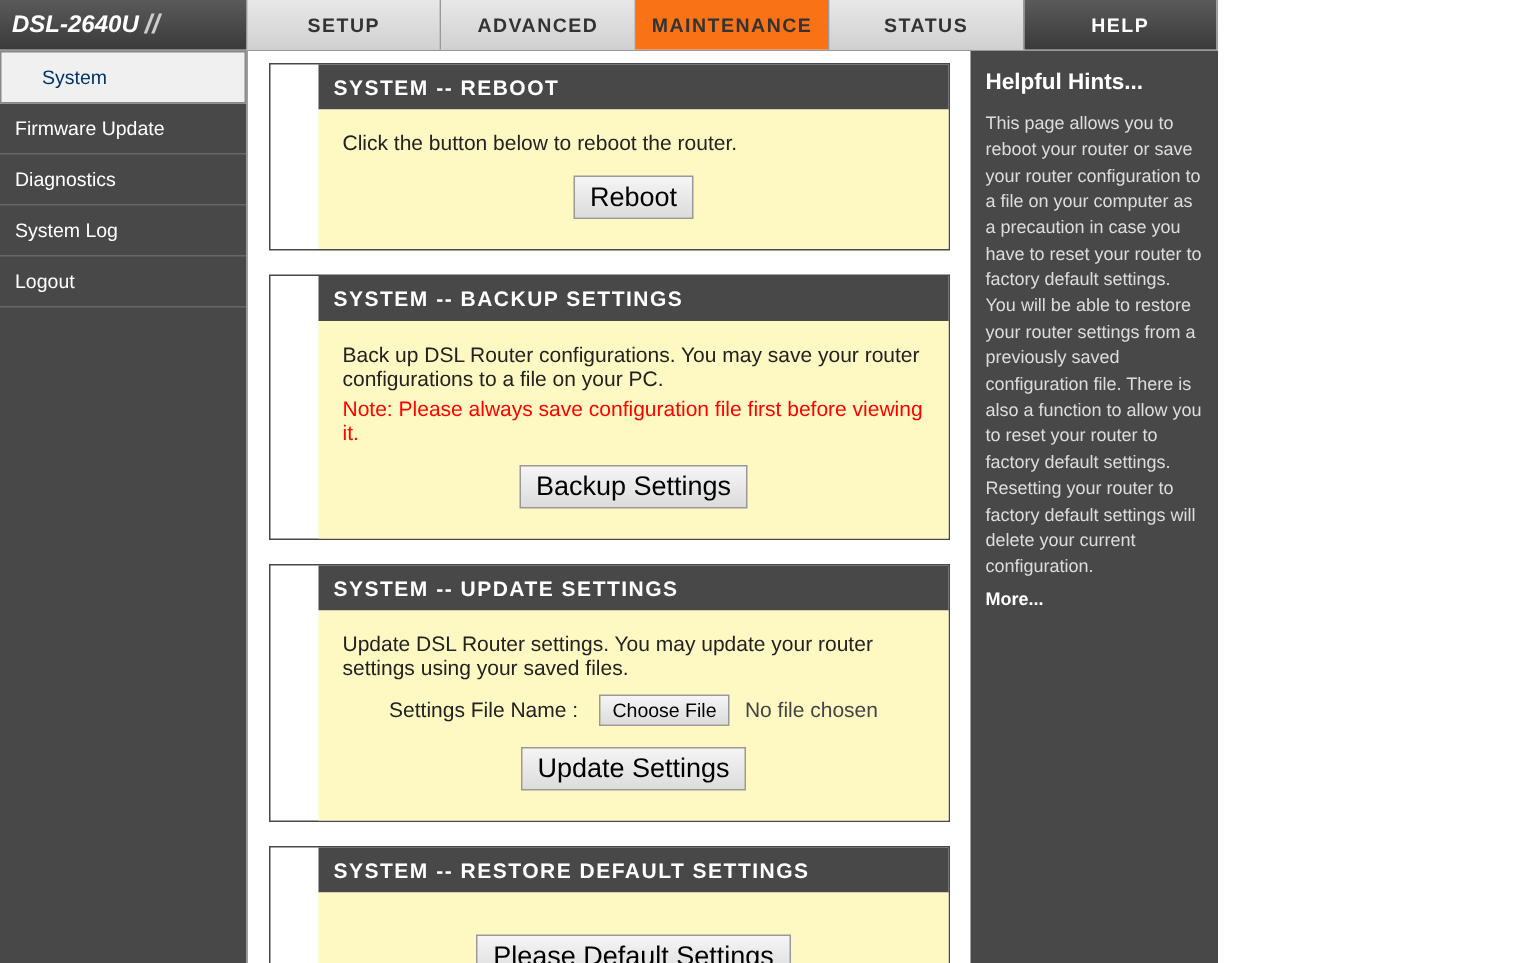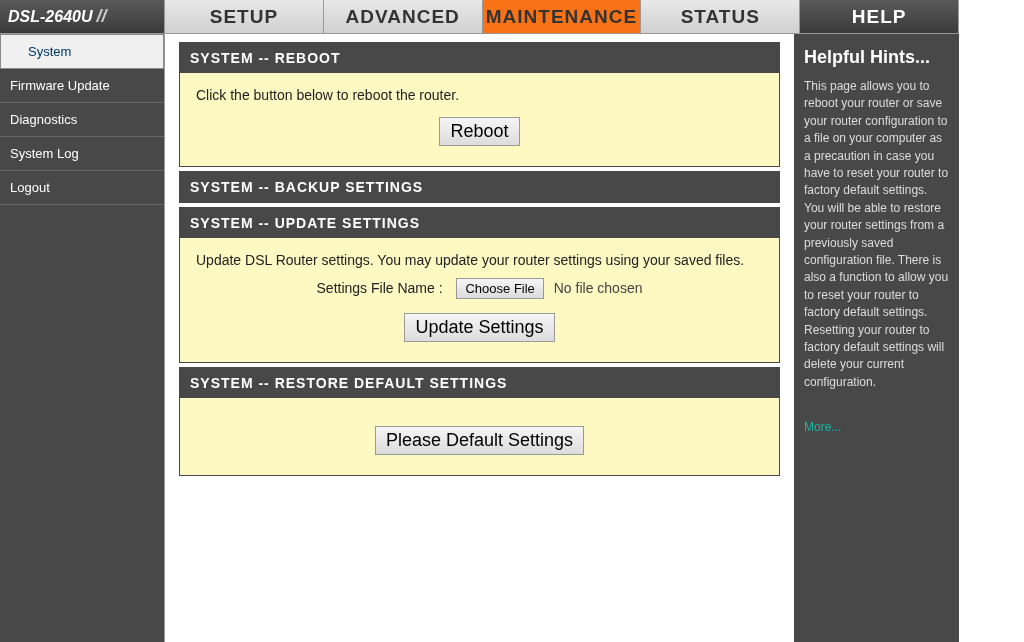--- a/index.html
+++ b/index.html
@@ -1,43 +1,43 @@
 <!DOCTYPE html>
 <html><head>
 <meta charset="utf-8">
 <style>
 * { box-sizing: border-box; margin: 0; padding: 0; }
 body { font-family: Arial, sans-serif; font-size: 13px; background: #fff; }
-.container { width: 959px; height: 642px; display: flex; flex-direction: column; }
+.container { width: 812px; height: 642px; display: flex; flex-direction: column; }
 .top-row { display: flex; height: 34px; border-bottom: 1px solid #999; }
 .logo-cell { width: 165px; background: linear-gradient(#5a5a5a, #3a3a3a); color: #fff; font-weight: bold; font-style: italic; font-size: 16px; display: flex; align-items: center; padding-left: 8px; border-right: 1px solid #999; position: relative; }
 .logo-slash { color: #ccc; margin-left: 4px; font-size: 18px; }
 .tabs { display: flex; flex: 1; }
-.tab { flex: 1; background: linear-gradient(#e8e8e8, #d0d0d0); border-right: 1px solid #999; display: flex; align-items: center; justify-content: center; font-weight: bold; color: #333; font-size: 19px; letter-spacing: 1px; cursor: pointer; }
+.tab { flex: 1; background: linear-gradient(#e8e8e8, #d0d0d0); border-right: 1px solid #999; display: flex; align-items: center; justify-content: center; font-weight: bold; color: #333; font-size: 13px; letter-spacing: 1px; cursor: pointer; }
 .tab.active { background: #f97316; }
 .tab.help { background: linear-gradient(#5a5a5a, #3a3a3a); color: #fff; }
 .body-row { display: flex; flex: 1; overflow: hidden; }
 .sidebar { width: 165px; background: #484848; border-right: 1px solid #999; }
 .sidebar-item { padding: 9px 10px; color: #fff; border-bottom: 1px solid #666; cursor: pointer; font-size: 13px; }
 .sidebar-item.active { background: #f0f0f0; color: #003366; border: 1px solid #888; padding-left: 27px; }
 .main { flex: 1; padding: 8px 14px 8px 14px; overflow-y: auto; }
-.panel { margin-bottom: 4px; border: 1px solid #484848; }
+.panel { margin-bottom: 16px; border: 1px solid #484848; padding-left: 32px; }
 .panel-header { background: #484848; color: #fff; font-weight: bold; padding: 7px 10px; font-size: 14px; letter-spacing: 1px; }
 .panel-body { background: #fef9c3; padding: 14px 16px 20px 16px; font-size: 14px; color: #222; }
 .panel-body p { margin-bottom: 4px; }
 .note { color: #ff0000; }
 .btn-row { text-align: center; margin-top: 14px; }
 .btn { font-size: 18px; padding: 3px 10px; background: linear-gradient(#f5f5f5,#dcdcdc); border: 1px solid #999; cursor: pointer; }
 .file-row { text-align: center; margin-top: 10px; margin-bottom: 6px; }
 .file-label { font-weight: normal; margin-right: 10px; }
 .file-btn { font-size: 13px; padding: 2px 8px; background: linear-gradient(#f5f5f5,#dcdcdc); border: 1px solid #999; cursor: pointer; }
 .file-status { margin-left: 6px; color: #444; }
 .help-panel { width: 165px; background: #484848; color: #ddd; padding: 10px 10px; font-size: 12px; line-height: 1.45; overflow-y: auto; }
-.help-title { font-weight: bold; color: #fff; margin-bottom: 8px; font-size: 18px; }
-.more-link { color: #14b8a6; font-weight: normal; cursor: pointer; display: inline-block; margin-top: 28px; }
+.help-title { font-weight: bold; color: #fff; margin-bottom: 8px; font-size: 15px; }
+.more-link { color: #ffffff; font-weight: bold; cursor: pointer; display: inline-block; margin-top: 4px; }
 </style>
 </head>
 <body>
 
 <div class="container">
   <div class="top-row">
     <div class="logo-cell">
       <span>DSL-2640U</span>
       <span class="logo-slash">//</span>
     </div>
@@ -66,20 +66,27 @@
         <div class="panel-body">
           <p>Click the button below to reboot the router.</p>
           <div class="btn-row">
             <button class="btn">Reboot</button>
           </div>
         </div>
       </div>
 
       <div class="panel">
         <div class="panel-header">SYSTEM -- BACKUP SETTINGS</div>
+        <div class="panel-body">
+          <p>Back up DSL Router configurations. You may save your router configurations to a file on your PC.</p>
+          <p class="note">Note: Please always save configuration file first before viewing it.</p>
+          <div class="btn-row">
+            <button class="btn">Backup Settings</button>
+          </div>
+        </div>
       </div>
 
       <div class="panel">
         <div class="panel-header">SYSTEM -- UPDATE SETTINGS</div>
         <div class="panel-body">
           <p>Update DSL Router settings. You may update your router settings using your saved files.</p>
           <div class="file-row">
             <span class="file-label">Settings File Name :</span>
             <button class="file-btn">Choose File</button>
             <span class="file-status">No file chosen</span>

